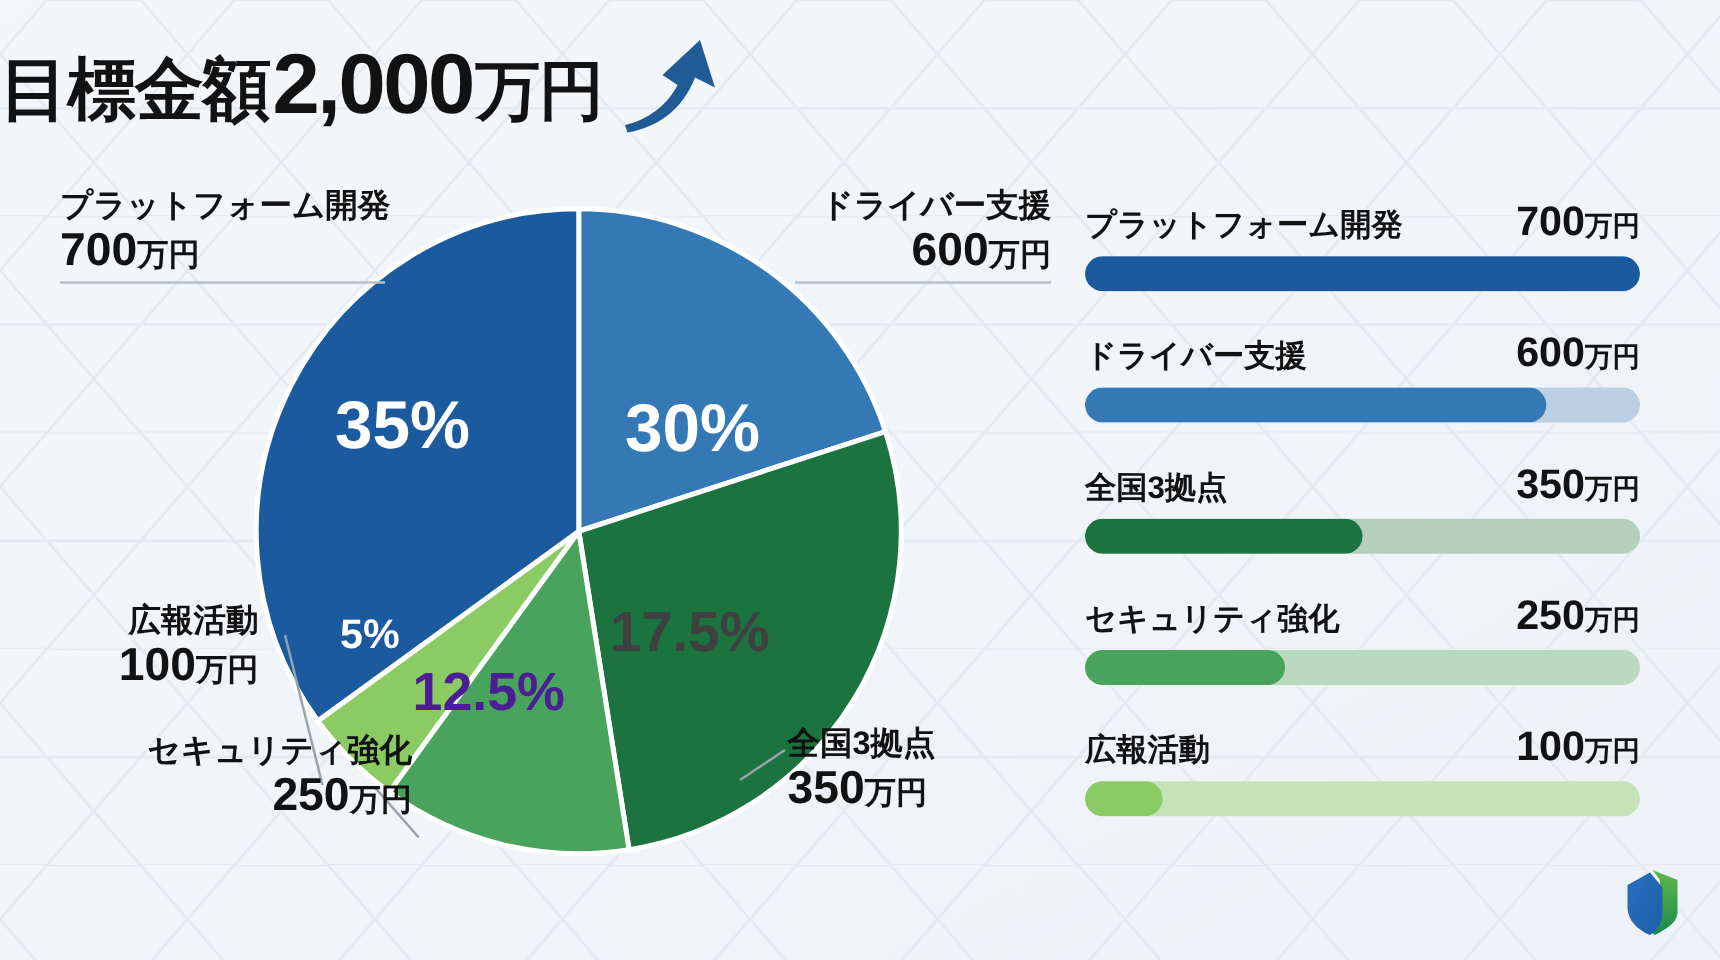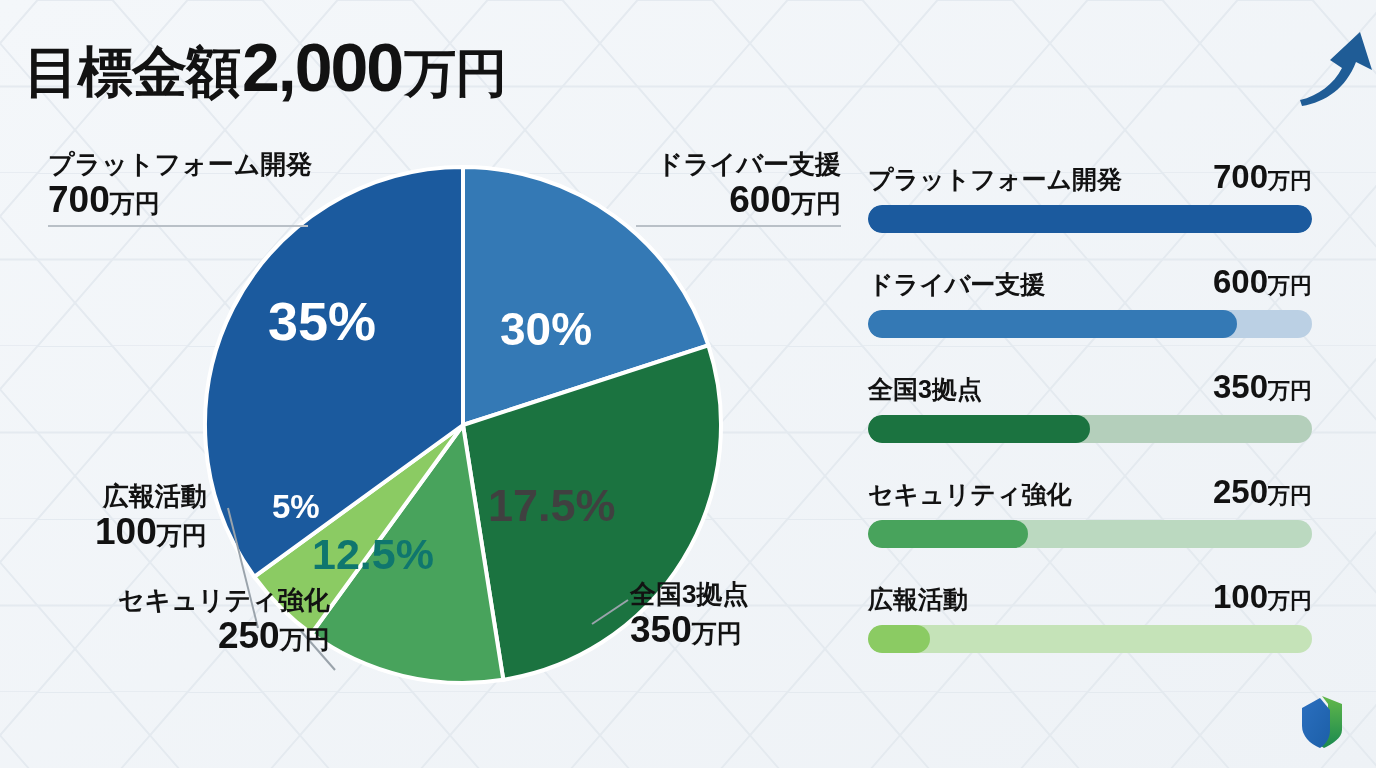--- a/index.html
+++ b/index.html
@@ -8,23 +8,22 @@
     font-family:"Liberation Sans","DejaVu Sans",sans-serif;
     background:#f2f5f8;
     position:relative;
     color:#111;
   }
   #hex-bg { position:absolute; inset:0; z-index:0; pointer-events:none; }
 
   
   .title-wrap {
     position:absolute; top:26px; left:0; width:1376px;
-    display:flex; align-items:center; justify-content:space-between;
+    display:flex; align-items:center; justify-content:flex-start;
     z-index:3;
-    padding-left:24px;
   }
   .title-text {
     font-size:63px; font-weight:bold; letter-spacing:-1px;
     color:#121212; white-space:nowrap; line-height:1;
     display:flex; align-items:baseline;
   }
   .t-lead { font-size:55px; }
   .t-num  { font-size:68px; letter-spacing:-2px; padding:0 2px; }
   .t-unit { font-size:52px; }
   .title-arrow { margin-left:16px; display:block; }
@@ -111,24 +110,24 @@
       <path d="M0 0 L-208.7 151.7 A258 258 0 0 1 0 -258 Z" fill="#1B5A9E" stroke="#ffffff" stroke-width="4"></path>
     </g>
 
     <g stroke="#9aa3ab" stroke-width="2" fill="none">
       <line x1="592" y1="494" x2="628" y2="470"></line>
       <line x1="258" y1="498" x2="228" y2="378"></line>
       <line x1="335" y1="540" x2="300" y2="500"></line>
     </g>
   </svg>
 
-  <div style="position:absolute;left:268px;top:160px;font-size:54px;font-weight:bold;color:#fff;z-index:5;">35%</div>
-  <div style="position:absolute;left:500px;top:172px;font-size:46px;font-weight:bold;color:#fff;z-index:5;">30%</div>
+  <div style="position:absolute;left:268px;top:179px;font-size:54px;font-weight:bold;color:#fff;z-index:5;">35%</div>
+  <div style="position:absolute;left:500px;top:182px;font-size:54px;font-weight:bold;color:#fff;z-index:5;">30%</div>
   <div style="position:absolute;left:488px;top:350px;font-size:45px;font-weight:bold;color:#404040;z-index:5;">17.5%</div>
-  <div style="position:absolute;left:312px;top:400px;font-size:43px;font-weight:bold;color:#0f766e;z-index:5;">12.5%</div>
+  <div style="position:absolute;left:330px;top:400px;font-size:43px;font-weight:bold;color:#4c1d95;z-index:5;">12.5%</div>
   <div style="position:absolute;left:272px;top:358px;font-size:33px;font-weight:bold;color:#fff;z-index:5;">5%</div>
 
   <div class="pie-label lbl-platform">
     <div class="pl-name">プラットフォーム開発</div>
     <div class="pl-val"><span>700</span><span class="u">万円</span></div>
     <div class="pl-underline"></div>
   </div>
 
   <div class="pie-label lbl-driver">
     <div class="pl-name">ドライバー支援</div>

